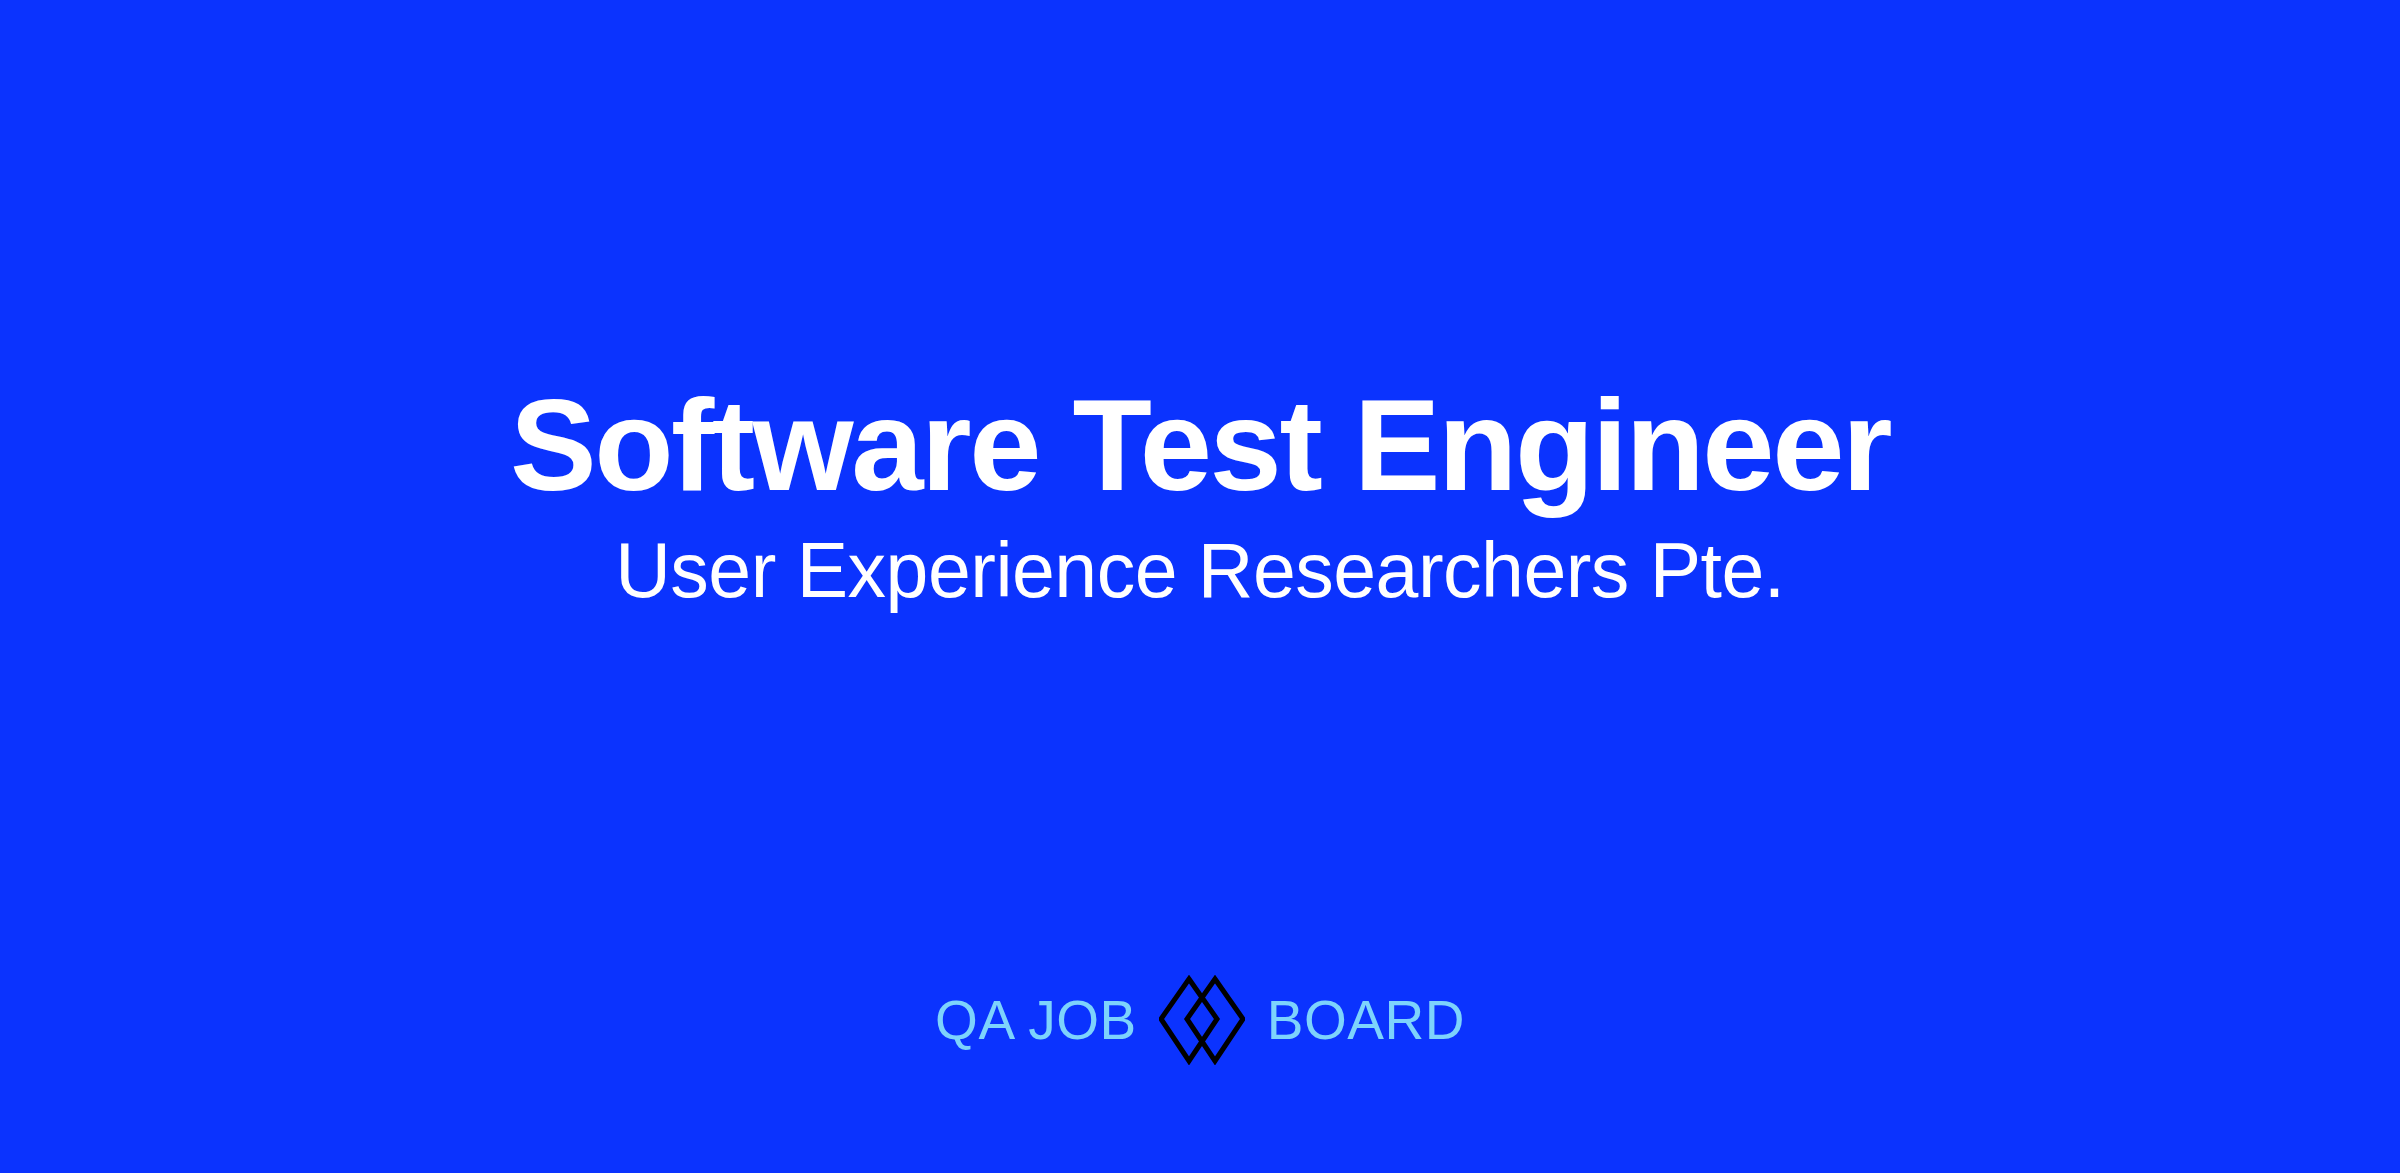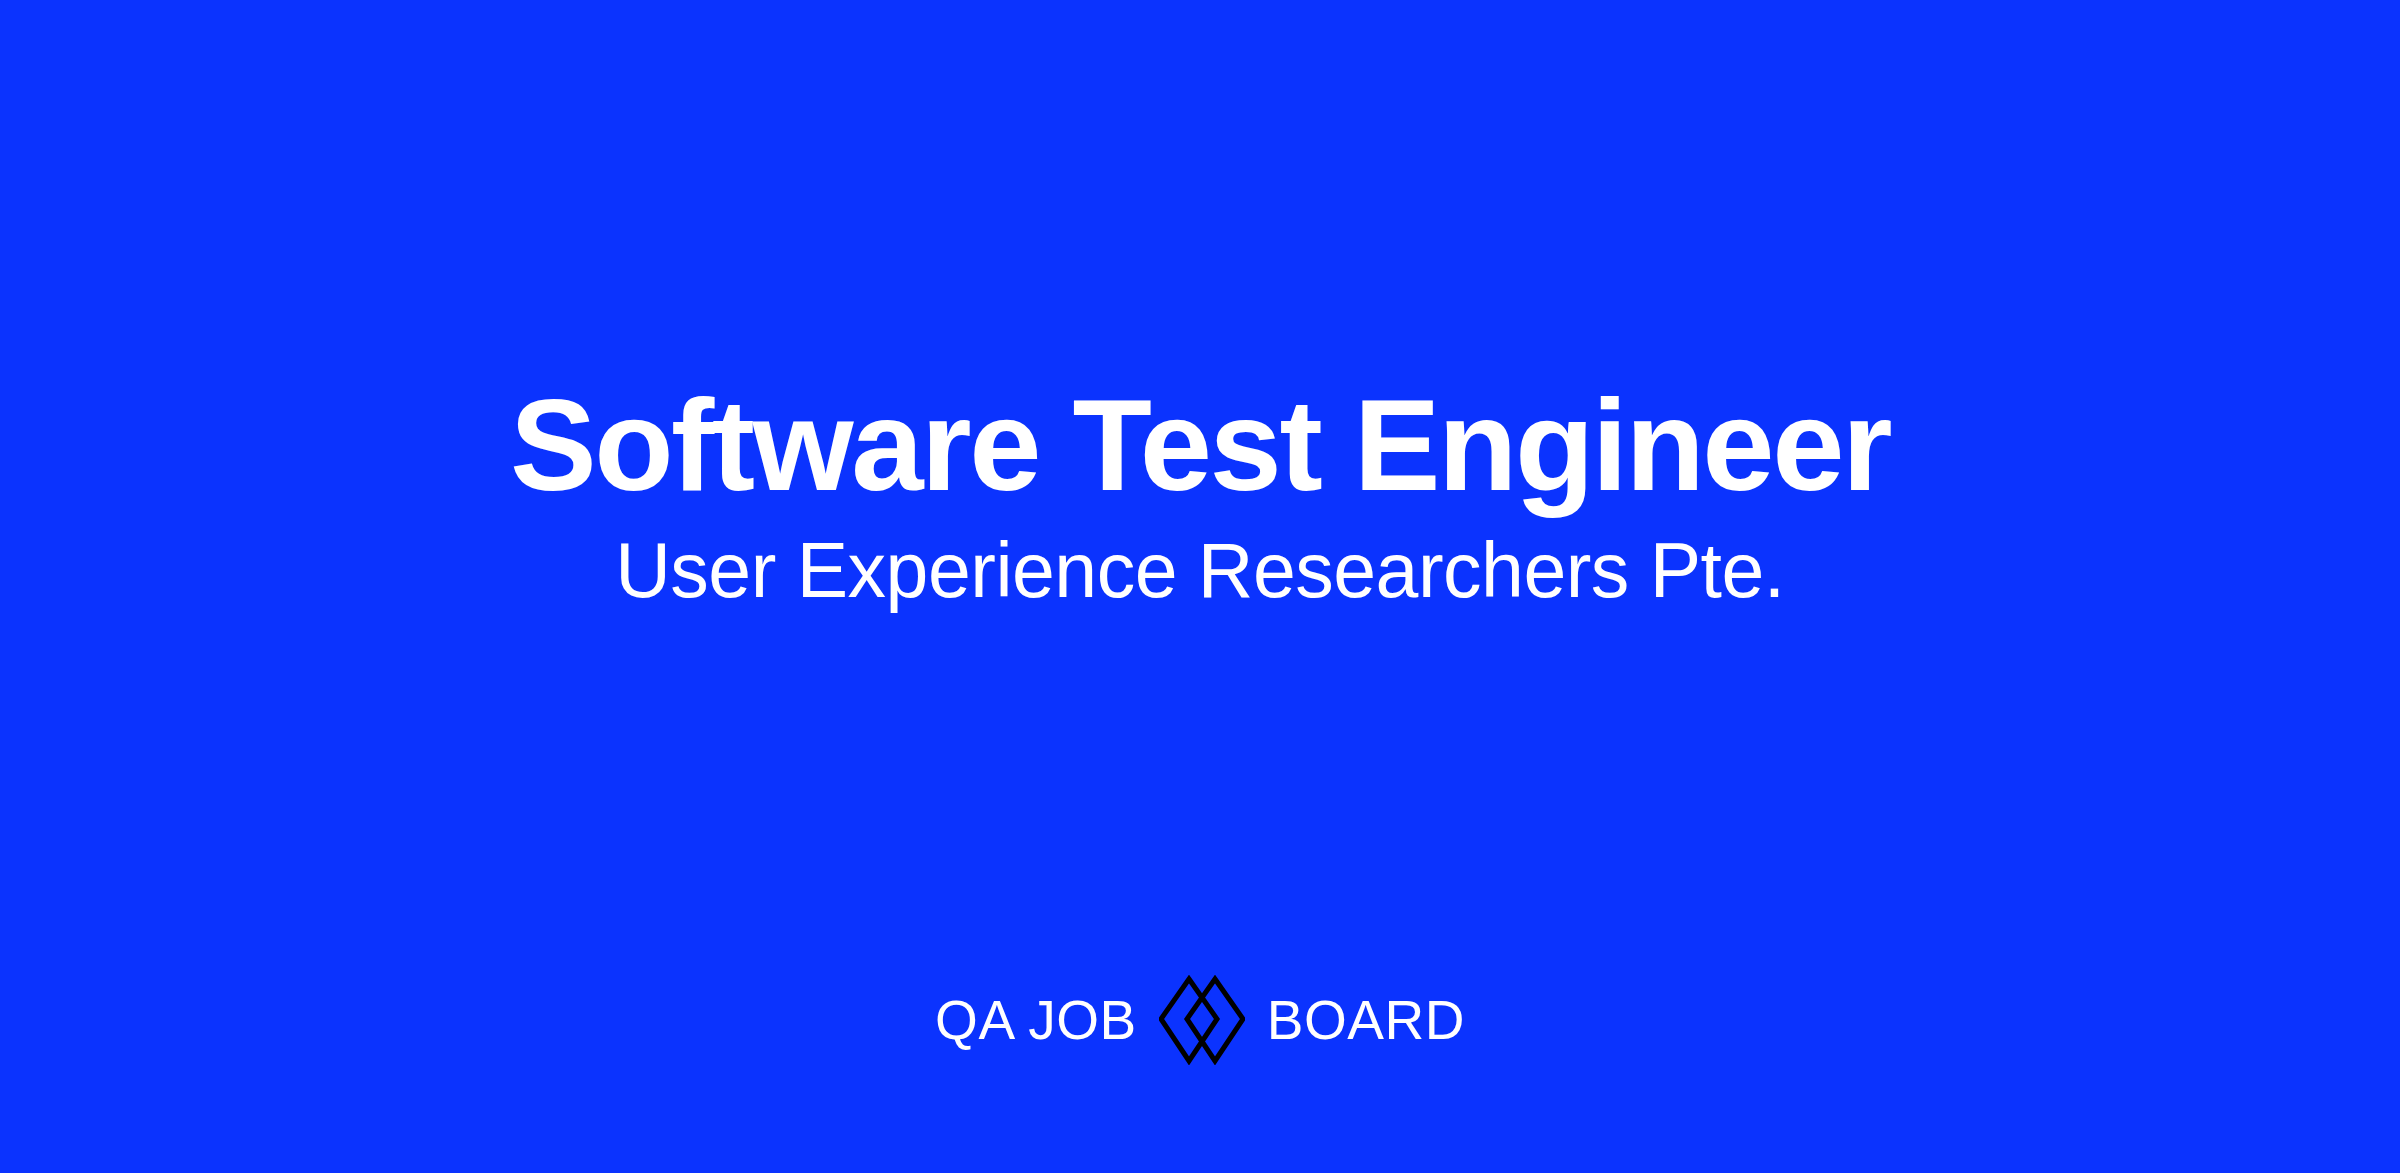--- a/index.html
+++ b/index.html
@@ -63,21 +63,21 @@
     left: 0;
     right: 0;
     bottom: 108px;
     display: flex;
     align-items: center;
     justify-content: center;
     gap: 22px;
   }
 
   .brand-word {
-    color: #ffffff;
+    color: #7dd3fc;
     font-family: "Liberation Sans", sans-serif;
     font-size: 55px;
     font-weight: 400;
     line-height: 1;
     letter-spacing: 0.5px;
     white-space: nowrap;
   }
 
   .brand-mark {
     display: block;

